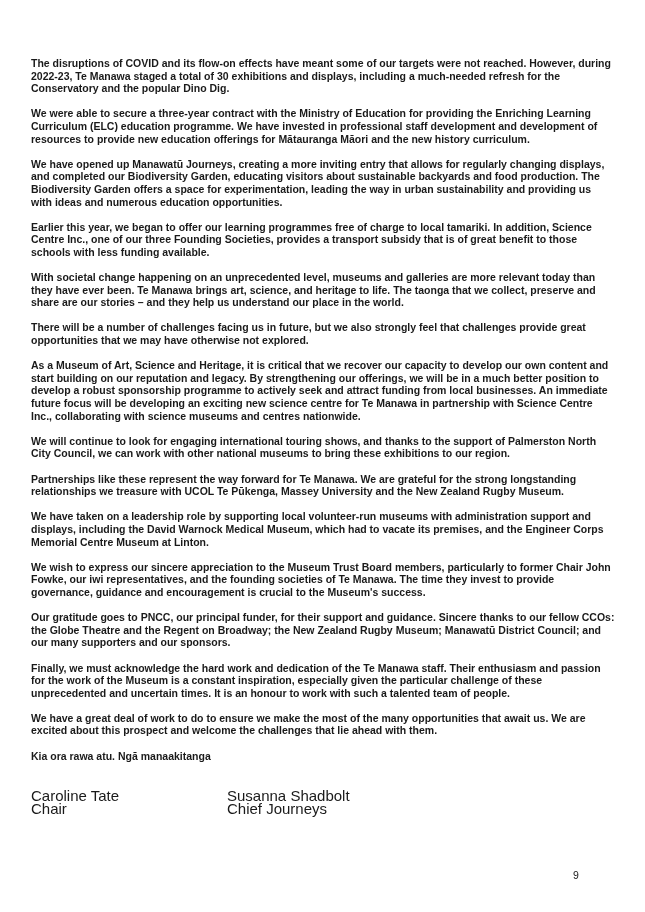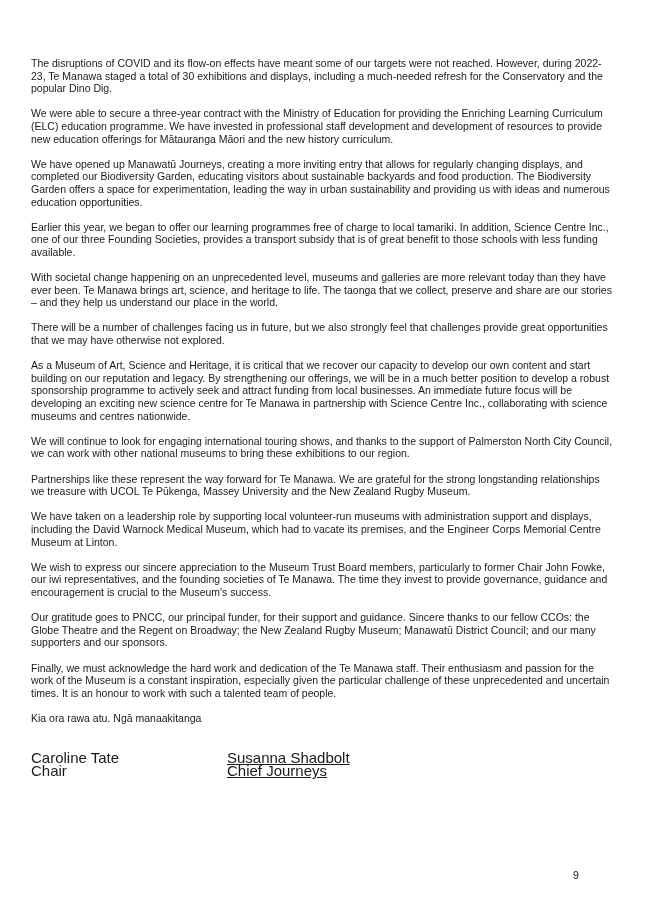--- a/index.html
+++ b/index.html
@@ -20,34 +20,34 @@
     position: absolute;
     left: 31px;
     top: 57px;
     width: 584px;
     font-size: 10.5px;
     line-height: 12.6px;
   }
   .content p {
     margin: 0 0 12.6px 0;
     padding: 0;
+    font-weight: bold;
   }
   .signatures {
     display: flex;
     margin-top: 28px;
     font-size: 15px;
     line-height: 12.8px;
   }
   .sig-col-left {
     width: 196px;
     flex: 0 0 196px;
   }
   .sig-col-right {
     flex: 1;
-    text-decoration: underline;
   }
   .page-number {
     position: absolute;
     left: 573px;
     top: 869px;
     font-size: 10.5px;
     line-height: 12.6px;
   }
 </style>
 </head>
@@ -61,20 +61,21 @@
     <p>Earlier this year, we began to offer our learning programmes free of charge to local tamariki. In addition, Science Centre Inc., one of our three Founding Societies, provides a transport subsidy that is of great benefit to those schools with less funding available.</p>
     <p>With societal change happening on an unprecedented level, museums and galleries are more relevant today than they have ever been. Te Manawa brings art, science, and heritage to life. The taonga that we collect, preserve and share are our stories – and they help us understand our place in the world.</p>
     <p>There will be a number of challenges facing us in future, but we also strongly feel that challenges provide great opportunities that we may have otherwise not explored.</p>
     <p>As a Museum of Art, Science and Heritage, it is critical that we recover our capacity to develop our own content and start building on our reputation and legacy. By strengthening our offerings, we will be in a much better position to develop a robust sponsorship programme to actively seek and attract funding from local businesses. An immediate future focus will be developing an exciting new science centre for Te Manawa in partnership with Science Centre Inc., collaborating with science museums and centres nationwide.</p>
     <p>We will continue to look for engaging international touring shows, and thanks to the support of Palmerston North City Council, we can work with other national museums to bring these exhibitions to our region.</p>
     <p>Partnerships like these represent the way forward for Te Manawa. We are grateful for the strong longstanding relationships we treasure with UCOL Te Pūkenga, Massey University and the New Zealand Rugby Museum.</p>
     <p>We have taken on a leadership role by supporting local volunteer-run museums with administration support and displays, including the David Warnock Medical Museum, which had to vacate its premises, and the Engineer Corps Memorial Centre Museum at Linton.</p>
     <p>We wish to express our sincere appreciation to the Museum Trust Board members, particularly to former Chair John Fowke, our iwi representatives, and the founding societies of Te Manawa. The time they invest to provide governance, guidance and encouragement is crucial to the Museum's success.</p>
     <p>Our gratitude goes to PNCC, our principal funder, for their support and guidance. Sincere thanks to our fellow CCOs: the Globe Theatre and the Regent on Broadway; the New Zealand Rugby Museum; Manawatū District Council; and our many supporters and our sponsors.</p>
     <p>Finally, we must acknowledge the hard work and dedication of the Te Manawa staff. Their enthusiasm and passion for the work of the Museum is a constant inspiration, especially given the particular challenge of these unprecedented and uncertain times. It is an honour to work with such a talented team of people.</p>
+    <p>We have a great deal of work to do to ensure we make the most of the many opportunities that await us. We are excited about this prospect and welcome the challenges that lie ahead with them.</p>
     <p>Kia ora rawa atu. Ngā manaakitanga</p>
 
     <div class="signatures">
       <div class="sig-col-left">
         <div>Caroline Tate</div>
         <div>Chair</div>
       </div>
       <div class="sig-col-right">
         <div>Susanna Shadbolt</div>
         <div>Chief Journeys</div>

